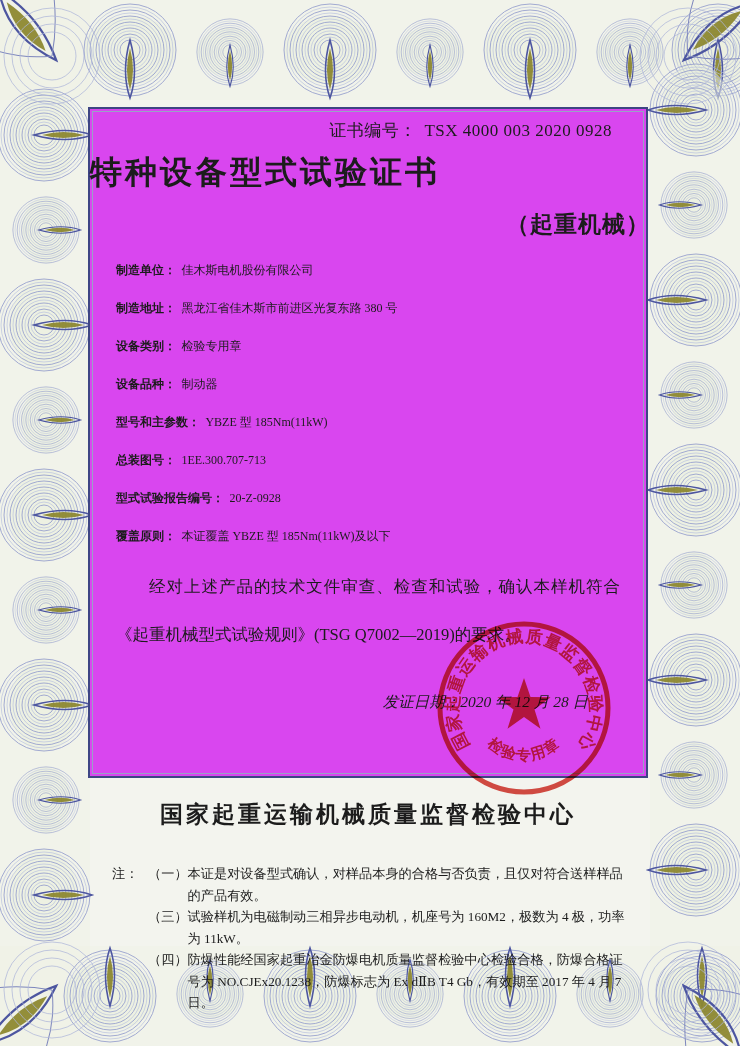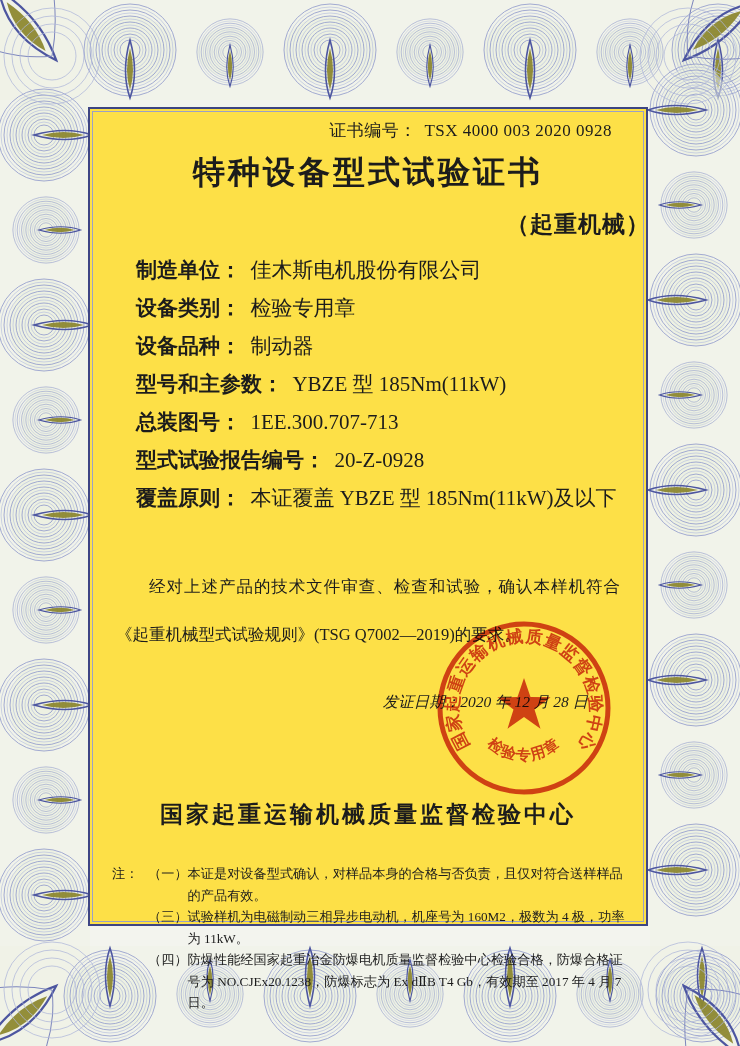--- a/index.html
+++ b/index.html
@@ -6,42 +6,42 @@
   body{
     width:740px;height:1046px;position:relative;overflow:hidden;
     background:#f3f4ee;
     font-family:"Liberation Serif","DejaVu Serif",serif;
     color:#1c1c1c;
   }
   
   #border-art{position:absolute;left:0;top:0;width:740px;height:1046px;z-index:0;}
   
   .panel{
-    position:absolute;left:88px;top:107px;width:560px;height:819px;
-    background:#fde047;border:2px solid #3e4584;box-sizing:border-box;z-index:1;
+    position:absolute;left:88px;top:107px;width:560px;height:671px;
+    background:#d946ef;border:2px solid #3e4584;box-sizing:border-box;z-index:1;
   }
   .panel::before{
     content:"";position:absolute;inset:2px;border:1px solid #9aa0c6;pointer-events:none;
   }
   .cert-line{
     position:absolute;top:10px;right:34px;font-size:17px;letter-spacing:.5px;
   }
   .cert-line .num{margin-left:.45em;}
   .doc-title{
-    position:absolute;top:42px;left:0;width:100%;text-align:center;
+    position:absolute;top:42px;left:0;width:100%;text-align:left;
     font-family:"Liberation Sans","DejaVu Sans",sans-serif;font-weight:bold;
     font-size:32px;letter-spacing:3px;
   }
   .doc-subtitle{
     position:absolute;top:100px;left:4px;width:100%;text-align:right;
     font-family:Liberation Mono, monospace;font-weight:bold;
     font-size:23px;letter-spacing:1px;
   }
   .fields{position:absolute;top:149px;left:26px;right:18px;}
-  .field-row{line-height:24px;margin-bottom:14px;font-size:21px;white-space:nowrap;margin-left:20px;}
+  .field-row{line-height:24px;margin-bottom:14px;font-size:12px;white-space:nowrap;}
   .flabel{font-family:"Liberation Sans","DejaVu Sans",sans-serif;font-weight:600;}
   .fvalue{margin-left:.45em;}
   .statement{
     position:absolute;top:454px;left:26px;right:26px;
     font-size:16.5px;line-height:48px;text-indent:2em;text-align:justify;
   }
   .dates{
     position:absolute;top:578px;right:58px;text-align:right;
     font-size:15.5px;line-height:30px;z-index:2;font-style:italic;
   }
@@ -158,20 +158,23 @@
 
   <div class="doc-title">特种设备型式试验证书</div>
 
   <div class="doc-subtitle">（起重机械）</div>
 
   <div class="fields">
     <div class="field-row">
       <span class="flabel">制造单位：</span><span class="fvalue">佳木斯电机股份有限公司</span>
     </div>
     <div class="field-row">
+      <span class="flabel">制造地址：</span><span class="fvalue">黑龙江省佳木斯市前进区光复东路 380 号</span>
+    </div>
+    <div class="field-row">
       <span class="flabel">设备类别：</span><span class="fvalue">检验专用章</span>
     </div>
     <div class="field-row">
       <span class="flabel">设备品种：</span><span class="fvalue">制动器</span>
     </div>
     <div class="field-row">
       <span class="flabel">型号和主参数：</span><span class="fvalue">YBZE 型 185Nm(11kW)</span>
     </div>
     <div class="field-row">
       <span class="flabel">总装图号：</span><span class="fvalue">1EE.300.707-713</span>

